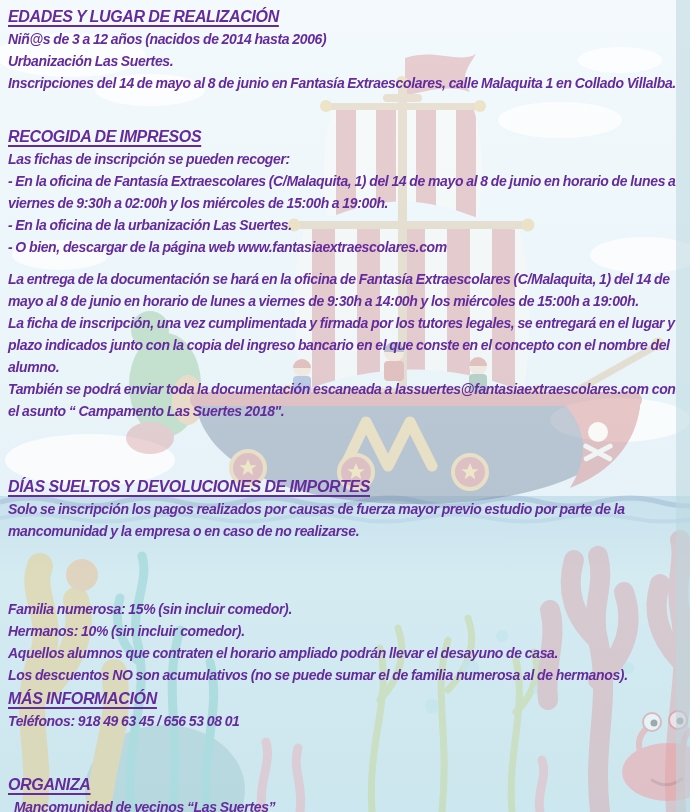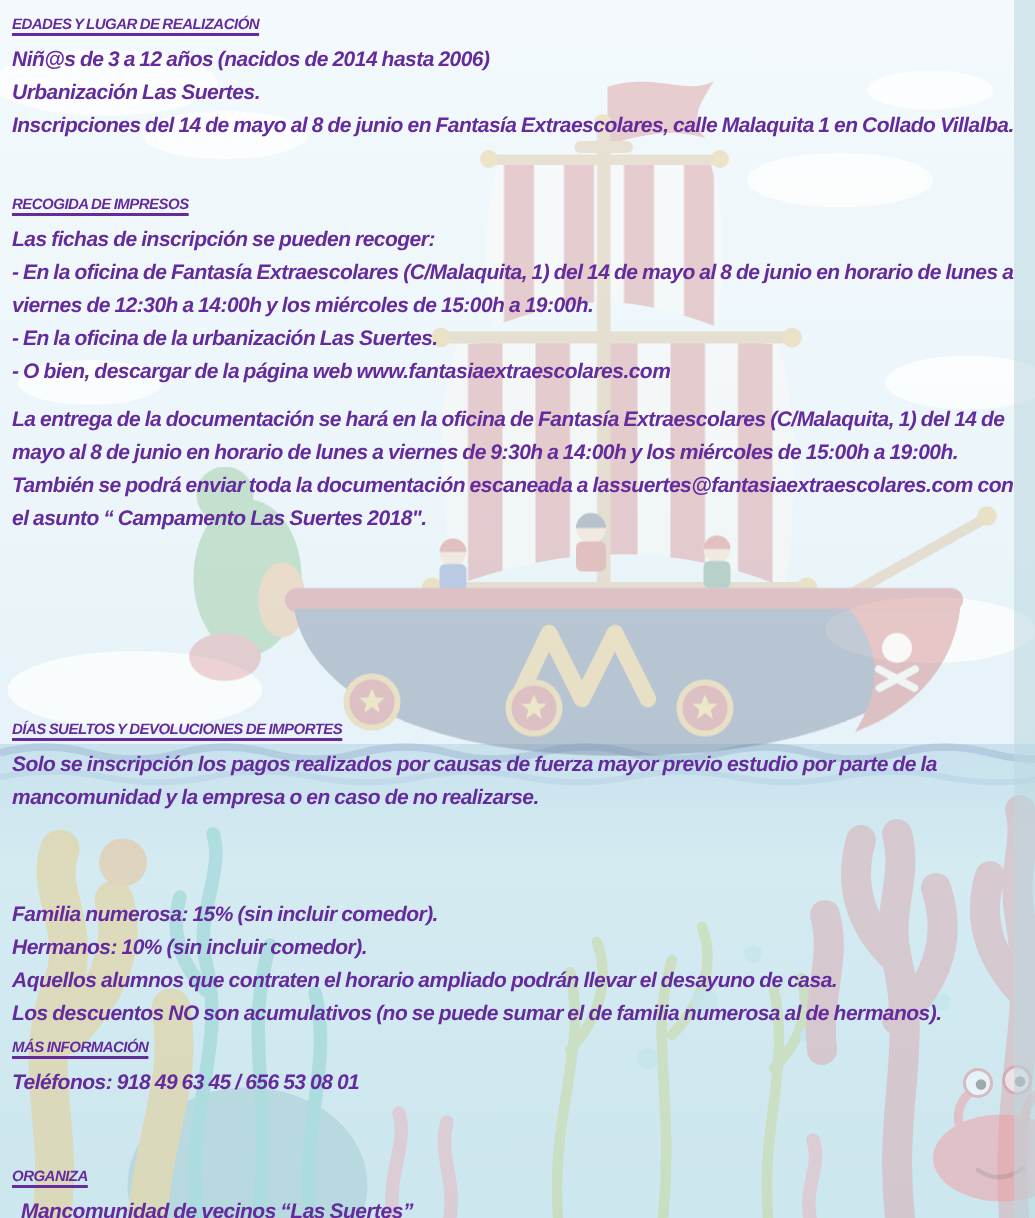--- a/index.html
+++ b/index.html
@@ -12,21 +12,21 @@
   .bg{position:absolute;inset:0;z-index:0;}
   .content{position:absolute;inset:0;z-index:1;}
   .sec{
     position:absolute;left:8px;width:676px;
     color:#652b9d;
     font-weight:700;font-style:italic;
     font-size:14px;line-height:22px;
     letter-spacing:-0.35px;word-spacing:-0.5px;
   }
   .sec h2{
-    margin:0;font-size:10px;line-height:22px;
+    margin:0;font-size:16px;line-height:22px;
     font-weight:700;font-style:italic;
     text-decoration:underline;
     text-decoration-thickness:1.5px;
     text-underline-offset:3px;
   }
   .sec p{margin:0;}
   .indent{padding-left:6px;}
 </style>
 </head>
 <body>
@@ -223,27 +223,28 @@
     <section class="sec" style="top:6px">
       <h2>EDADES Y LUGAR DE REALIZACIÓN</h2>
       <p>Niñ@s de 3 a 12 años (nacidos de 2014 hasta 2006)</p>
       <p>Urbanización Las Suertes.</p>
       <p>Inscripciones del 14 de mayo al 8 de junio en Fantasía Extraescolares, calle Malaquita 1 en Collado Villalba.</p>
     </section>
 
     <section class="sec" style="top:126px">
       <h2>RECOGIDA DE IMPRESOS</h2>
       <p>Las fichas de inscripción se pueden recoger:</p>
-      <p>- En la oficina de Fantasía Extraescolares (C/Malaquita, 1) del 14 de mayo al 8 de junio en horario de lunes a viernes de 12:30h a 14:00h y los miércoles de 15:00h a 19:00h.</p>
+      <p>- En la oficina de Fantasía Extraescolares (C/Malaquita, 1) del 14 de mayo al 8 de junio en horario de lunes a viernes de 9:30h a 02:00h y los miércoles de 15:00h a 19:00h.</p>
       <p>- En la oficina de la urbanización Las Suertes.</p>
       <p>- O bien, descargar de la página web www.fantasiaextraescolares.com</p>
     </section>
 
     <section class="sec" style="top:268px">
       <p>La entrega de la documentación se hará en la oficina de Fantasía Extraescolares (C/Malaquita, 1) del 14 de mayo al 8 de junio en horario de lunes a viernes de 9:30h a 14:00h y los miércoles de 15:00h a 19:00h.</p>
+      <p>La ficha de inscripción, una vez cumplimentada y firmada por los tutores legales, se entregará en el lugar y plazo indicados junto con la copia del ingreso bancario en el que conste en el concepto con el nombre del alumno.</p>
       <p>También se podrá enviar toda la documentación escaneada a lassuertes@fantasiaextraescolares.com con el asunto “ Campamento Las Suertes 2018".</p>
     </section>
 
     <section class="sec" style="top:476px">
       <h2>DÍAS SUELTOS Y DEVOLUCIONES DE IMPORTES</h2>
       <p>Solo se inscripción los pagos realizados por causas de fuerza mayor previo estudio por parte de la mancomunidad y la empresa o en caso de no realizarse.</p>
     </section>
 
     <section class="sec" style="top:598px">
       <p>Familia numerosa: 15% (sin incluir comedor).</p>

